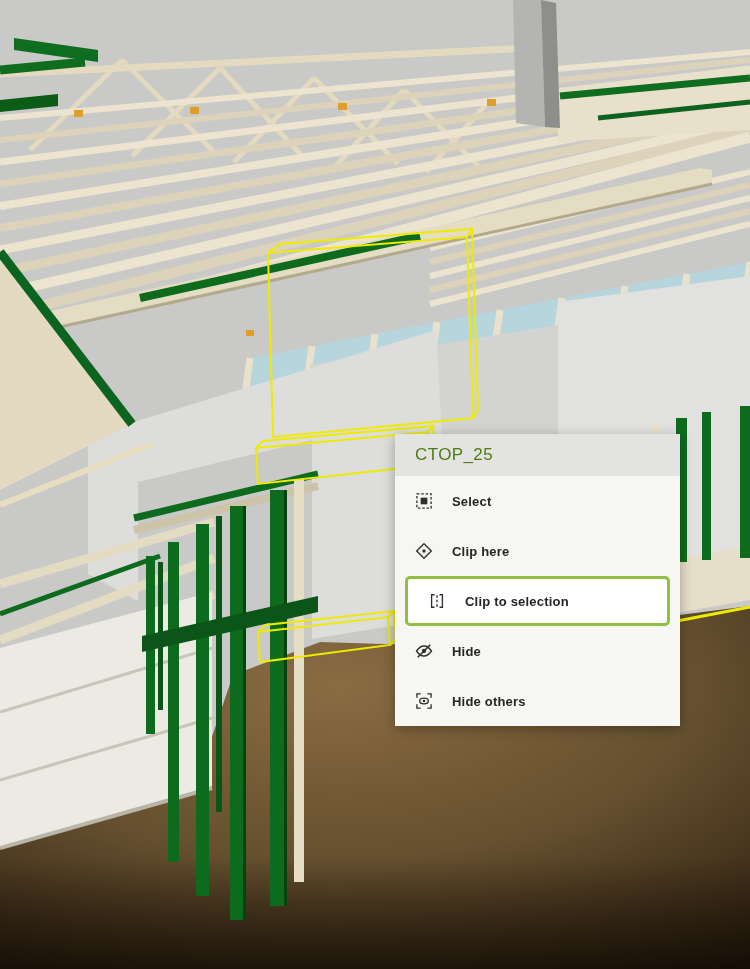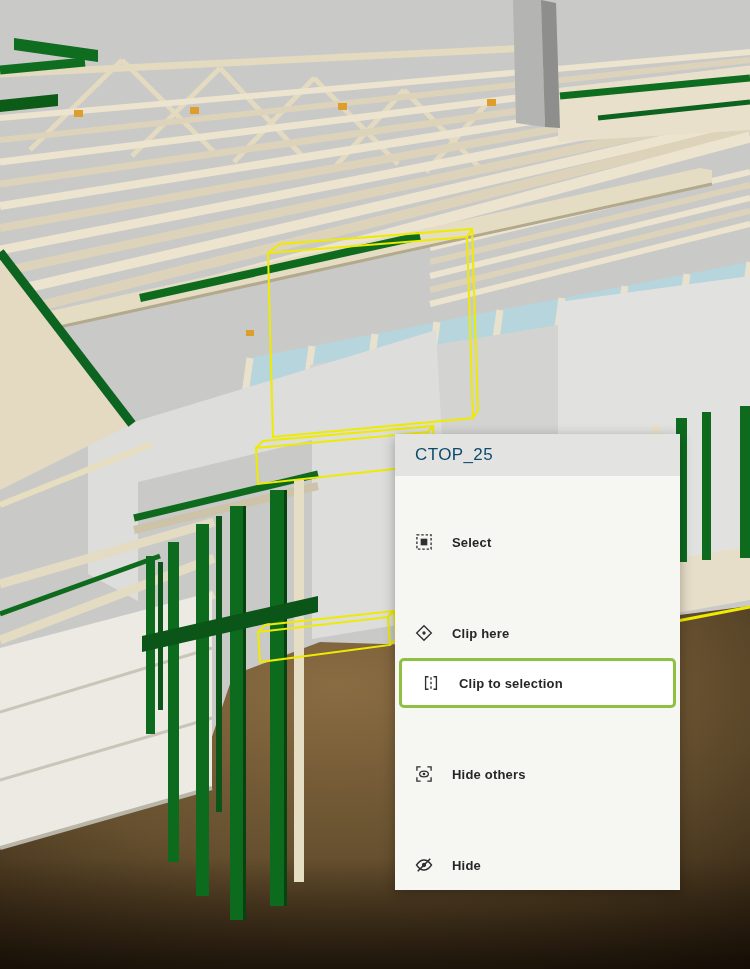--- a/index.html
+++ b/index.html
@@ -8,35 +8,35 @@
   .stage { position:relative; width:750px; height:969px; overflow:hidden; }
   .viewport { position:absolute; inset:0; }
   .viewport svg { display:block; }
 
   .context-menu {
     position:absolute; left:395px; top:434px; width:285px;
     background:#f6f6f3;
     box-shadow:0 3px 12px rgba(0,0,0,0.30);
   }
   .menu-header {
-    height:42px; background:#e3e3e2; color:#0c4a6e;
+    height:42px; background:#e3e3e2; color:#4d7c0f;
     font-size:17px; letter-spacing:0.4px;
     display:flex; align-items:center; padding:0 20px;
   }
   .menu-items { padding:0; }
   .menu-item {
     height:50px; display:flex; align-items:center;
-    padding:0 18px; gap:17px; cursor:pointer;margin-top:41px;
+    padding:0 18px; gap:17px; cursor:pointer;
   }
   .menu-item .ml {
     font-size:13px; font-weight:700; color:#262626; letter-spacing:0.2px;
   }
   .menu-item.highlight {
     border:3px solid #8fc043; border-radius:5px;
-    background:#ffffff; margin:0 4px;
+    background:#ffffff; margin:0 10px;
   }
   .icon { width:22px; height:22px; flex:0 0 22px; display:flex; align-items:center; justify-content:center; }
   svg.ic { width:20px; height:20px; }
 </style>
 </head>
 <body>
 
 <div class="stage">
 
   <div class="viewport">
@@ -233,39 +233,39 @@
               <path d="M9 4.5 H5.5 V19.5 H9" fill="none" stroke="#2f2f2f" stroke-width="1.6"></path>
               <path d="M15 4.5 H18.5 V19.5 H15" fill="none" stroke="#2f2f2f" stroke-width="1.6"></path>
               <line x1="12" y1="5" x2="12" y2="19" stroke="#2f2f2f" stroke-width="1.6" stroke-dasharray="3 2.4"></line>
             </svg>
         </span>
         <span class="ml">Clip to selection</span>
       </div>
 
       <div class="menu-item">
         <span class="icon">
+          <svg class="ic" viewBox="0 0 24 24">
+              <path d="M3 12 C6.2 7.4 9 6 12 6 C15 6 17.8 7.4 21 12 C17.8 16.6 15 18 12 18 C9 18 6.2 16.6 3 12 Z" fill="none" stroke="#2f2f2f" stroke-width="1.6"></path>
+              <circle cx="12" cy="12" r="2.6" fill="#2f2f2f"></circle>
+              <line x1="4.5" y1="19.5" x2="19.5" y2="4.5" stroke="#2f2f2f" stroke-width="1.9"></line>
+            </svg>
+        </span>
+        <span class="ml">Hide</span>
+      </div>
+
+      <div class="menu-item">
+        <span class="icon">
           <svg class="ic" viewBox="0 0 24 24" fill="none" stroke="#2f2f2f" stroke-width="1.6">
               <path d="M3.5 8 V3.5 H8"></path>
               <path d="M16 3.5 H20.5 V8"></path>
               <path d="M20.5 16 V20.5 H16"></path>
               <path d="M8 20.5 H3.5 V16"></path>
               <ellipse cx="12" cy="12" rx="5.2" ry="3.4"></ellipse>
               <circle cx="12" cy="12" r="1.6" fill="#2f2f2f" stroke="none"></circle>
             </svg>
         </span>
         <span class="ml">Hide others</span>
       </div>
 
-      <div class="menu-item">
-        <span class="icon">
-          <svg class="ic" viewBox="0 0 24 24">
-              <path d="M3 12 C6.2 7.4 9 6 12 6 C15 6 17.8 7.4 21 12 C17.8 16.6 15 18 12 18 C9 18 6.2 16.6 3 12 Z" fill="none" stroke="#2f2f2f" stroke-width="1.6"></path>
-              <circle cx="12" cy="12" r="2.6" fill="#2f2f2f"></circle>
-              <line x1="4.5" y1="19.5" x2="19.5" y2="4.5" stroke="#2f2f2f" stroke-width="1.9"></line>
-            </svg>
-        </span>
-        <span class="ml">Hide</span>
-      </div>
-
 
     </div>
   </div>
 </div>
 
 </body></html>

